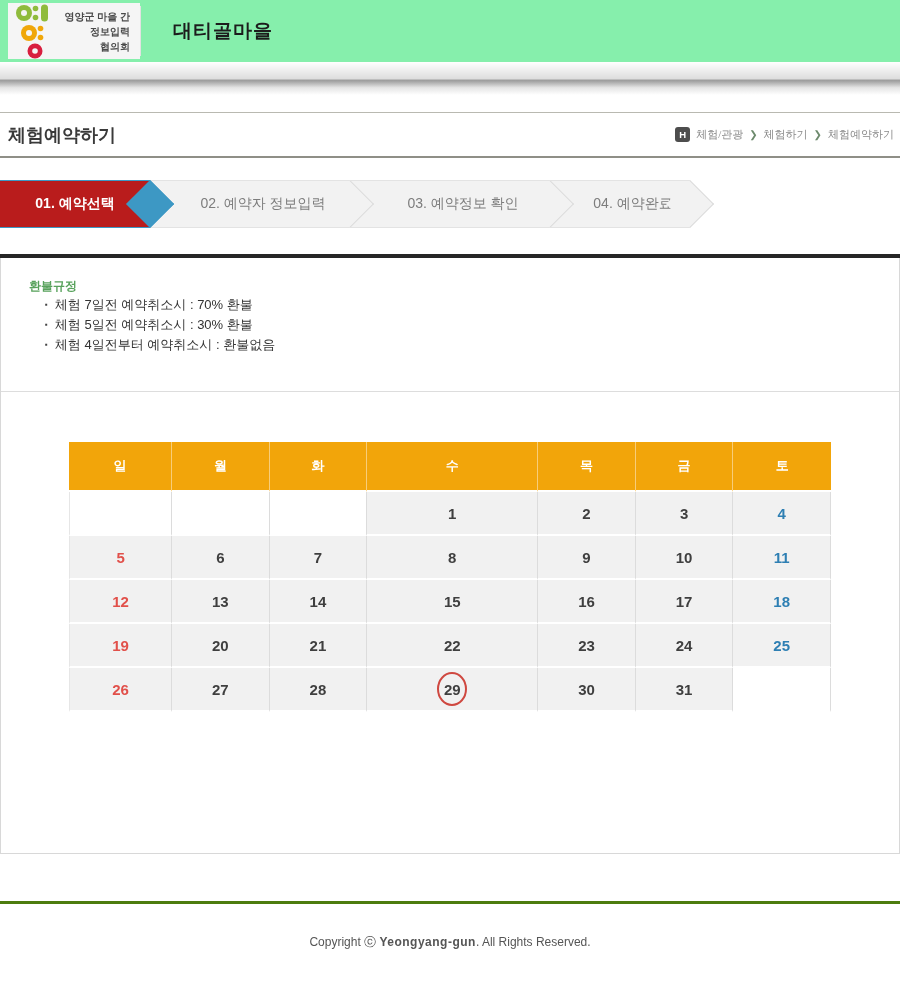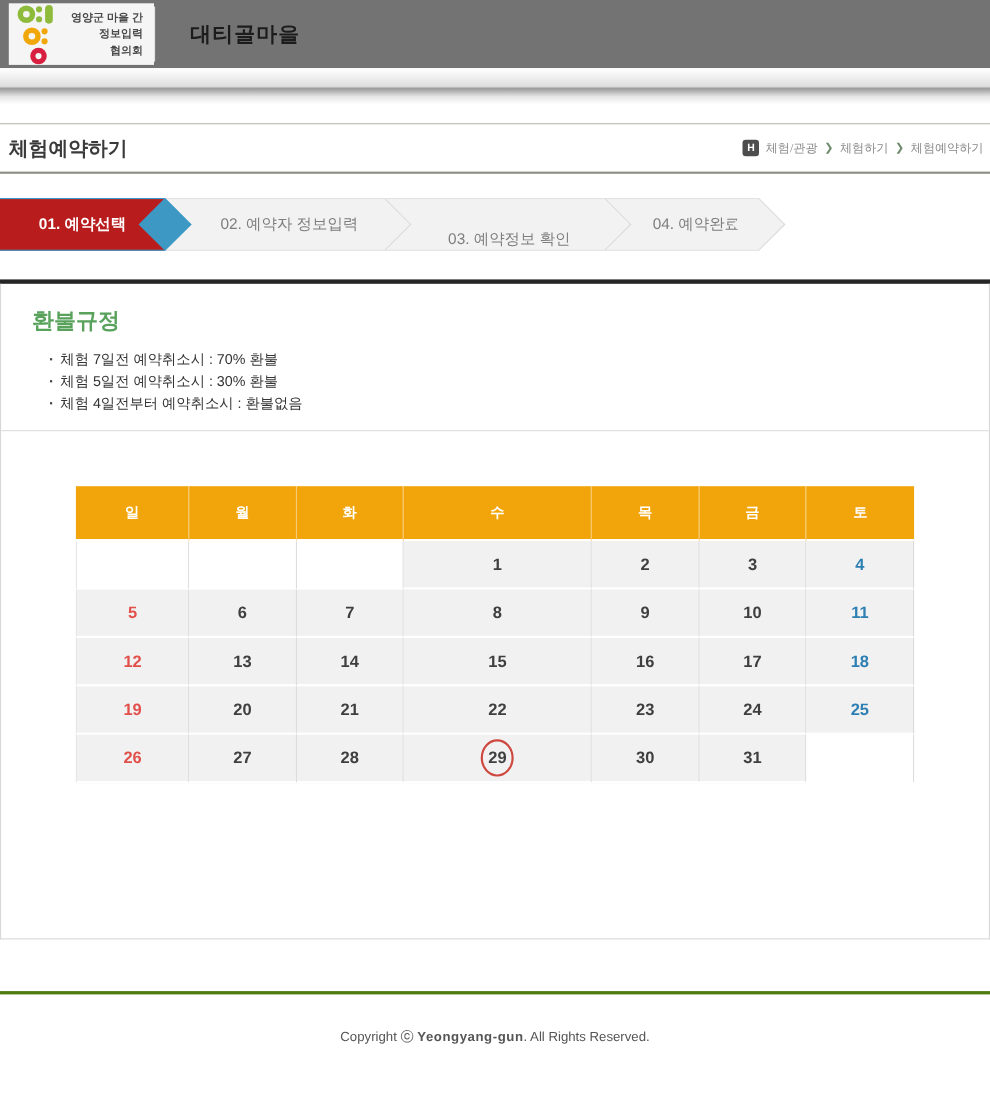--- a/index.html
+++ b/index.html
@@ -1,20 +1,20 @@
 <!DOCTYPE html>
 <html><head>
 <meta charset="utf-8">
 <style>
   * { box-sizing: border-box; margin: 0; padding: 0; }
   html,body { width:900px; height:1003px; overflow:hidden; background:#fff;
     font-family:"Liberation Sans","DejaVu Sans",sans-serif; color:#333; }
 
   
-  .header { height:62px; display:flex; align-items:center; background:#737373; padding-left:8px; }
+  .header { height:62px; display:flex; align-items:center; background:#86efac; padding-left:8px; }
   .logo-block { display:flex; align-items:center; background:#f5f5f5; padding:3px 10px 3px 6px; height:56px; }
   .logo-text { width:70px; text-align:right; font-size:10px; line-height:15px; color:#4a4a4a; font-weight:bold; margin-left:4px;}
   .hdr-divider { width:1px; height:50px; background:#e2e2e2; margin:0 16px 0 0; }
   .site-title { font-size:19px; font-weight:bold; color:#1c1c1c; letter-spacing:1px; margin-left:16px;}
   .hdr-band { height:33px;
     background:linear-gradient(to bottom,#ffffff 0%,#dedede 50%,#9e9e9e 56%,#a8a8a8 60%,#e5e5e5 78%,#ffffff 100%); }
 
   
   .titlebar { margin-top:17px; height:46px; border-top:1px solid #b9b9b1; border-bottom:2px solid #8f8f87;
     display:flex; align-items:center; justify-content:space-between; padding:0 6px 0 8px; background:#fff; }
@@ -39,21 +39,21 @@
   .step:nth-child(4) { width:140px; padding-left:26px; }
   .step.active { background:#b91c1c; border-color:#3d98c4; color:#fff; font-weight:bold; }
   .step.active::after { background:#3d98c4; border-color:#3d98c4; }
 
   
   .black-bar { margin-top:26px; height:4px; background:#262626; }
   .content-box { height:596px; border-left:1px solid #d8d8d8; border-right:1px solid #d8d8d8;
     border-bottom:1px solid #d8d8d8; overflow:hidden; }
 
   .refund { padding:20px 28px 0 28px; height:134px; border-bottom:1px solid #ddd; }
-  .refund h2 { font-size:20px; font-weight:bold; color:#58a25c; margin-bottom:12px; }
+  .refund h2 { font-size:12px; font-weight:bold; color:#58a25c; }
   .refund ul { list-style:none; padding-left:16px; }
   .refund li { font-size:13px; color:#333; line-height:20px; }
   .refund li::before { content:'▪'; font-size:8px; color:#444; margin-right:7px; vertical-align:2px; }
 
   
   .cal-section { text-align:center; padding-top:34px; }
   .cal-head { display:inline-flex; align-items:center; gap:14px; }
   .cal-title { font-size:20px; color:#3c3c3c; font-weight:normal; }
   .next-btn { width:27px; height:27px; background:#f1f1f1; border:1px solid #d2d2d2;
     color:#5c7c92; font-size:15px; font-weight:bold; display:inline-flex; align-items:center;
@@ -119,21 +119,21 @@
   </div>
 </div>
 
 <div class="steps" id="steps">
     <div class="step active" style="z-index: 20;">
       <span>01. 예약선택</span>
     </div>
     <div class="step" style="z-index: 19;">
       <span>02. 예약자 정보입력</span>
     </div>
-    <div class="step" style="z-index: 18; align-items: flex-end;">
+    <div class="step" style="z-index: 18;">
       <span>03. 예약정보 확인</span>
     </div>
     <div class="step" style="z-index: 17;">
       <span>04. 예약완료</span>
     </div>
   </div>
 
 <div class="black-bar"></div>
 
 <div class="content-box">

